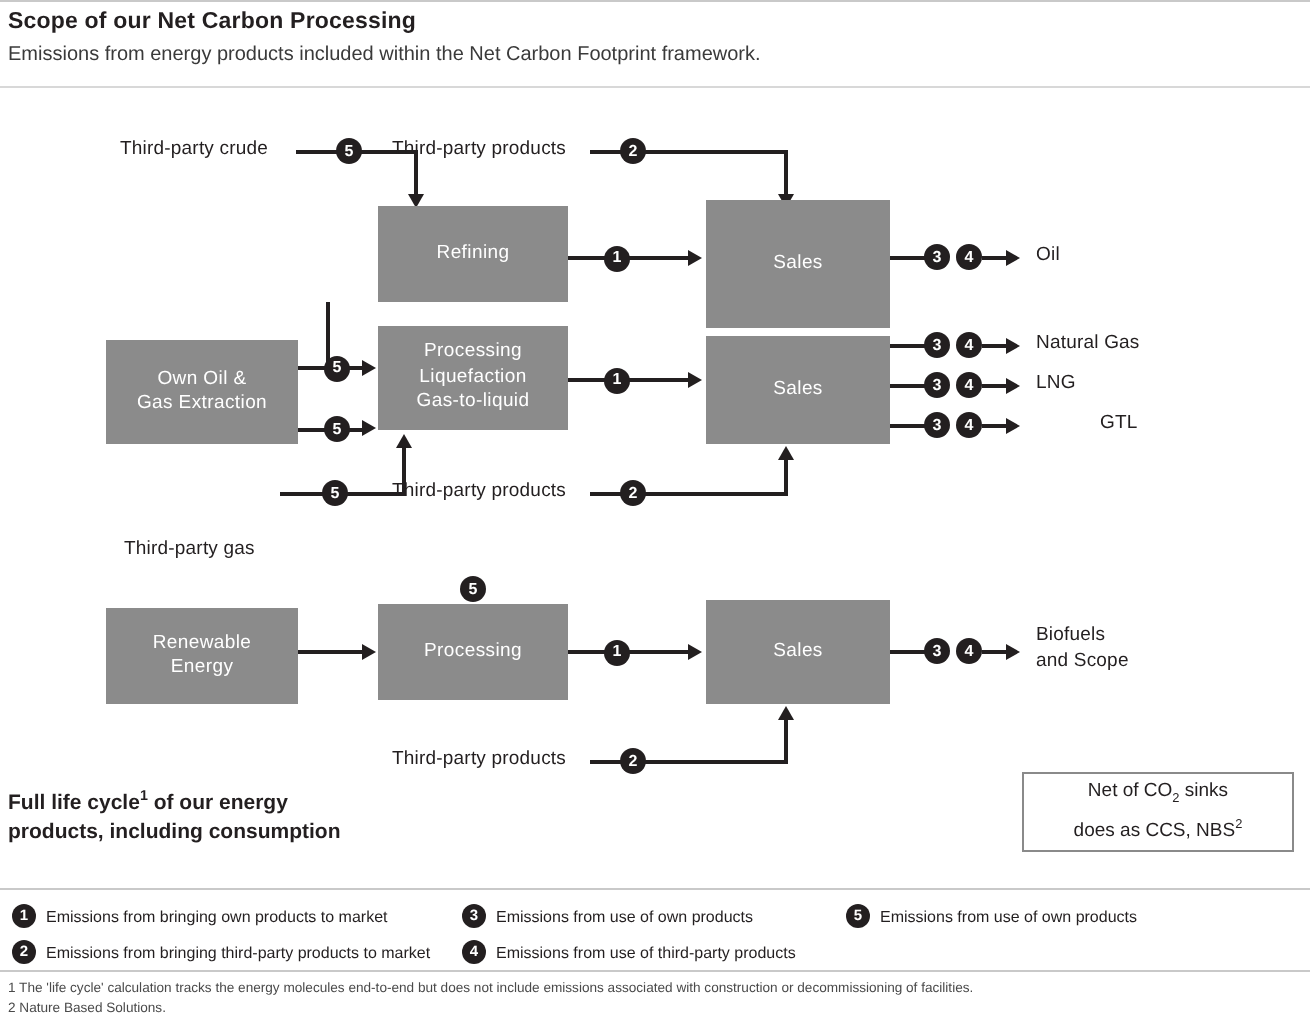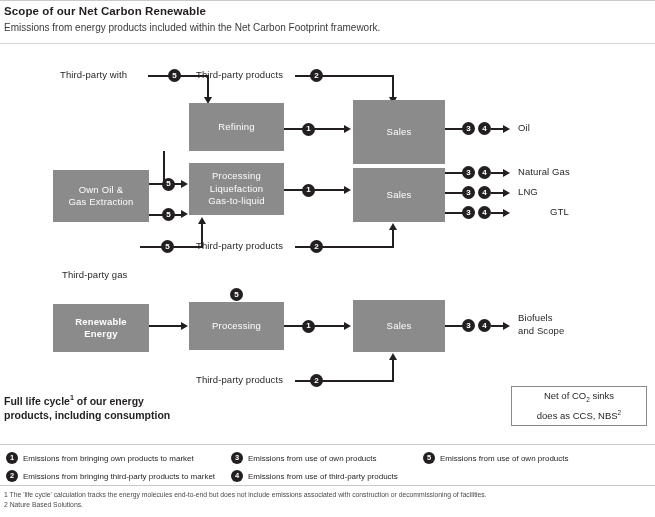--- a/index.html
+++ b/index.html
@@ -56,27 +56,27 @@
 
   .foot{position:absolute;left:4px;font-size:6.8px;color:#4a4a4a;white-space:nowrap;}
   sup{font-size:68%;vertical-align:super;}
   sub{font-size:68%;vertical-align:sub;}
 </style>
 </head>
 <body>
 
 <div class="page">
 
-  <div class="hdr-title">Scope of our Net Carbon Renewable</div>
+  <div class="hdr-title">Scope of our Net Carbon Processing</div>
   <div class="hdr-sub">Emissions from energy products included within the Net Carbon Footprint framework.</div>
   <div class="hdr-rule"></div>
 
   <div class="canvas">
 
-    <div class="lbl" style="left:60px;top:25px;">Third-party with</div>
+    <div class="lbl" style="left:60px;top:25px;">Third-party crude</div>
     <div class="h" style="left:148px;top:31px;width:22px;"></div>
     <div class="badge" style="left:168px;top:25px;">5</div>
     <div class="h" style="left:180px;top:31px;width:29px;"></div>
     <div class="v" style="left:207px;top:31px;height:24px;"></div>
     <div class="arr-d" style="left:203.5px;top:53px;"></div>
 
     <div class="lbl" style="left:196px;top:25px;">Third-party products</div>
     <div class="h" style="left:295px;top:31px;width:16px;"></div>
     <div class="badge" style="left:310px;top:25px;">2</div>
     <div class="h" style="left:322px;top:31px;width:72px;"></div>
@@ -163,21 +163,21 @@
     <div class="arr-u" style="left:197.5px;top:173px;"></div>
 
     <div class="lbl" style="left:196px;top:196px;">Third-party products</div>
     <div class="h" style="left:295px;top:202px;width:16px;"></div>
     <div class="badge" style="left:310px;top:196px;">2</div>
     <div class="h" style="left:322px;top:202px;width:72px;"></div>
     <div class="v" style="left:392px;top:186px;height:16px;"></div>
     <div class="arr-u" style="left:388.5px;top:179px;"></div>
 
     <div class="box" style="left:53px;top:260px;width:96px;height:48px;">
-      <span style="white-space:pre-line;font-weight:bold;">Renewable
+      <span style="white-space:pre-line;">Renewable
 Energy</span>
     </div>
 
     <div class="box" style="left:189px;top:258px;width:95px;height:48px;">
       <span>Processing</span>
     </div>
 
     <div class="box" style="left:353px;top:256px;width:92px;height:52px;">
       <span>Sales</span>
     </div>

